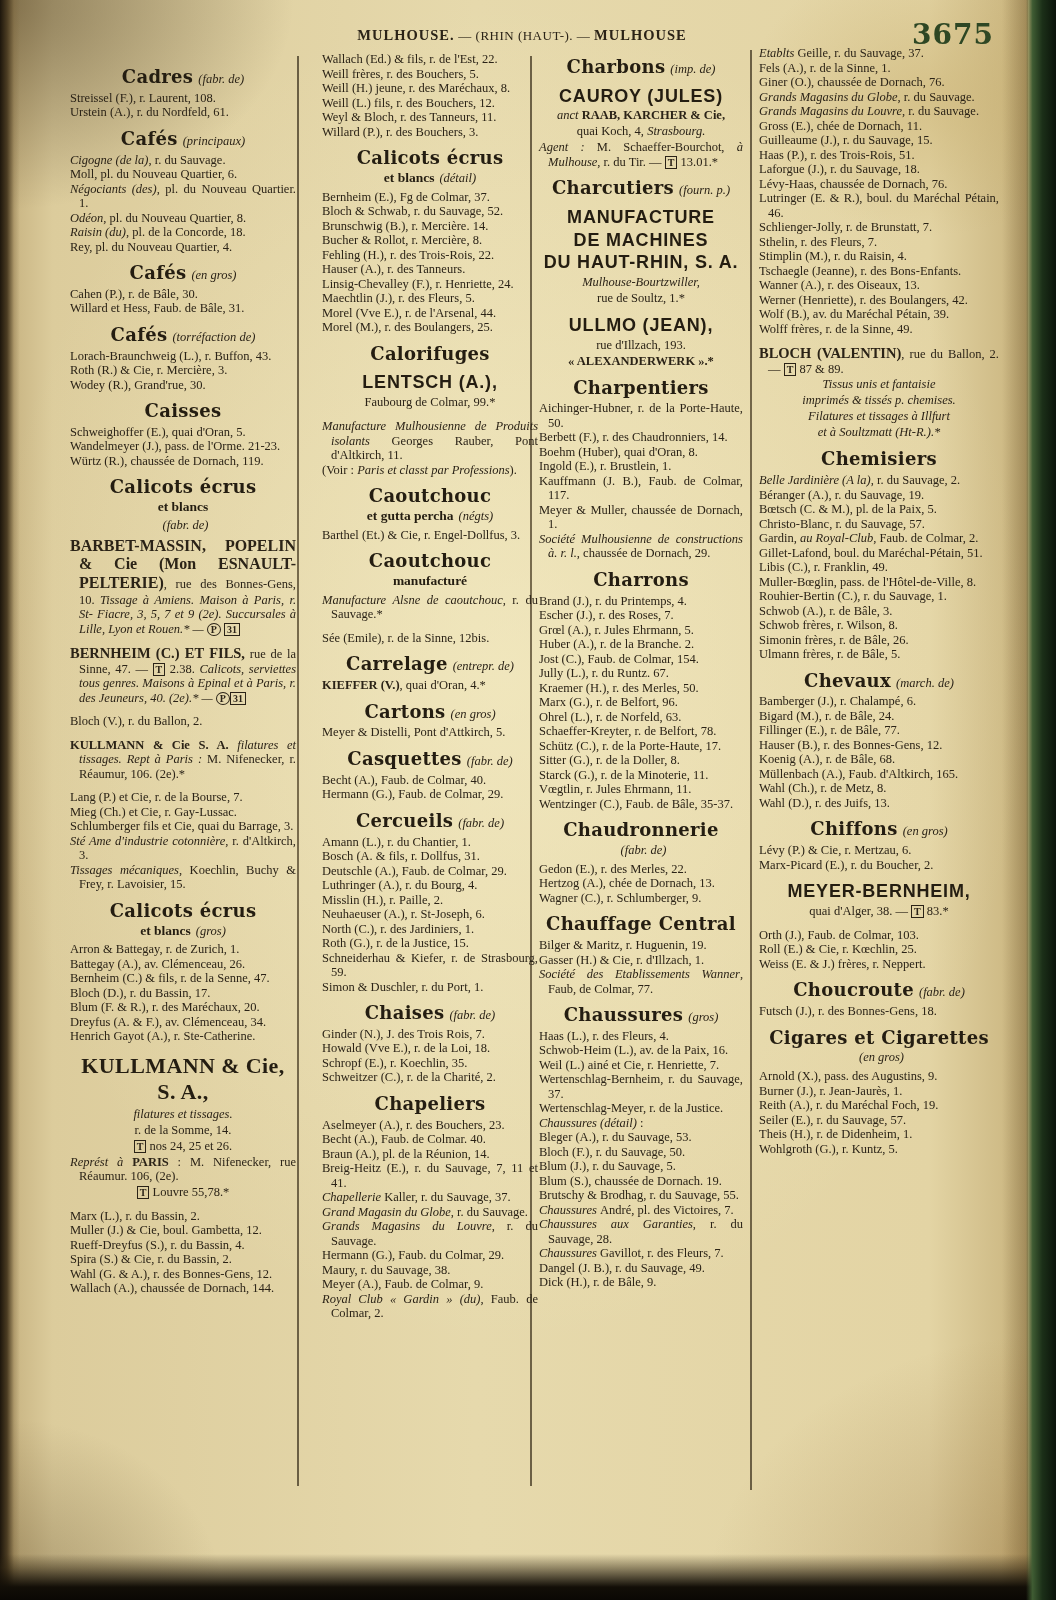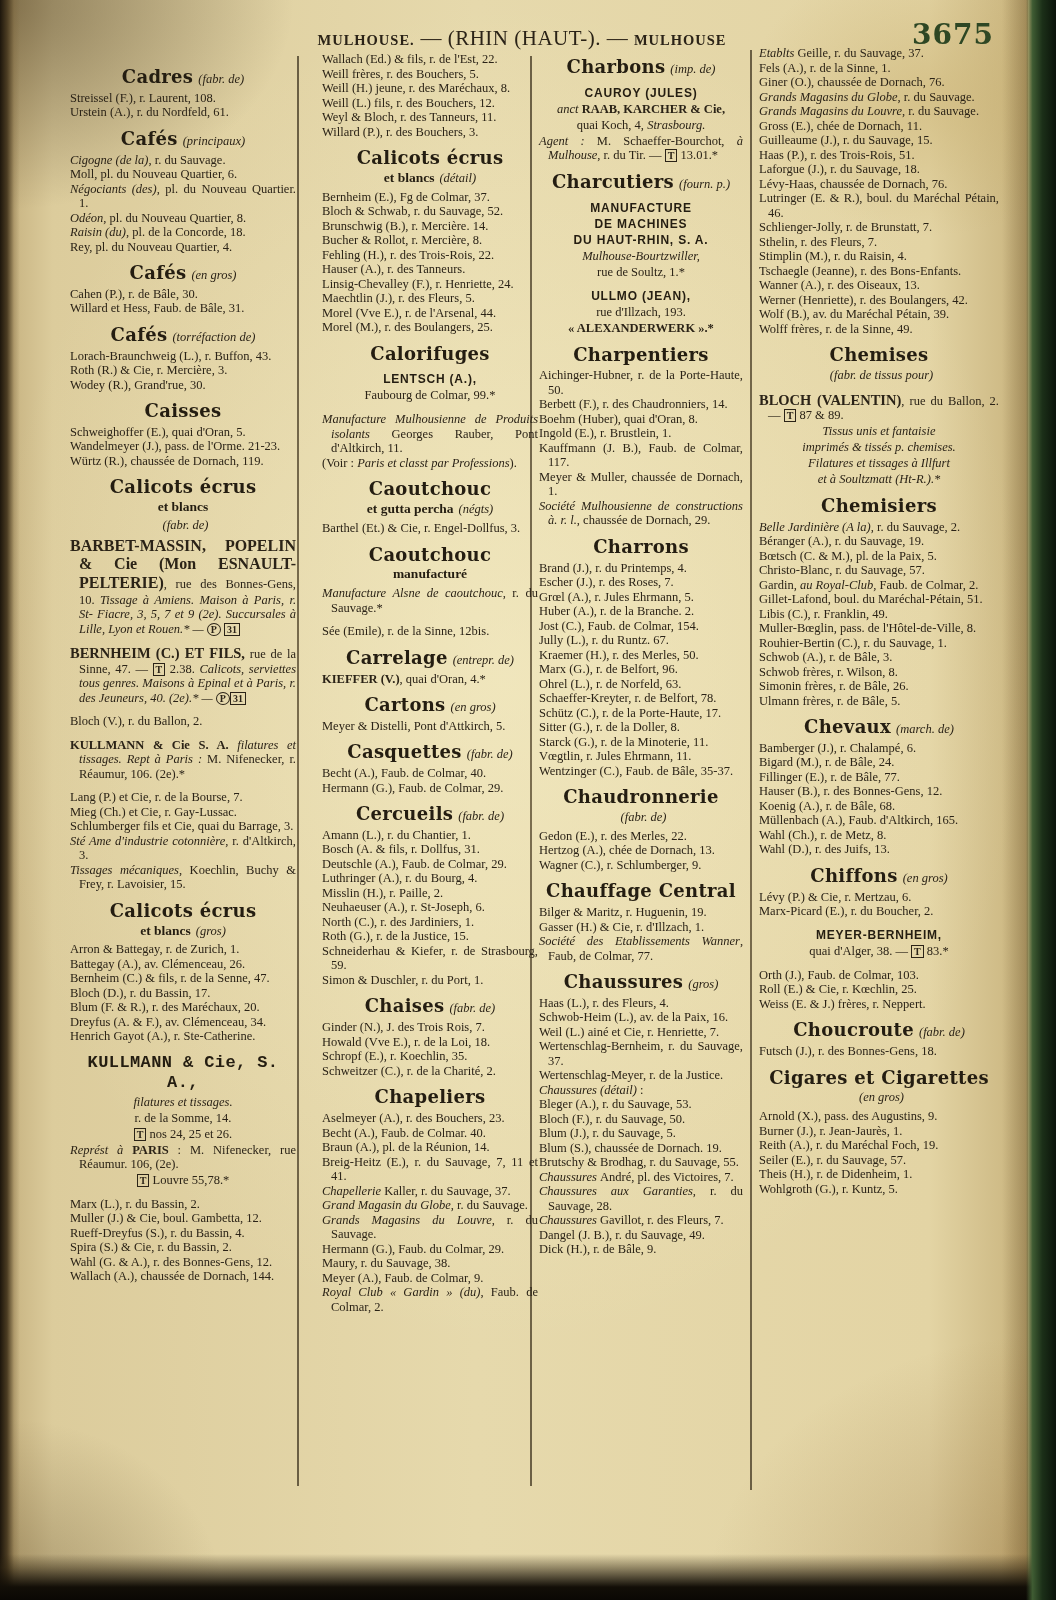--- a/index.html
+++ b/index.html
@@ -16,38 +16,38 @@
   .left-edge{position:absolute;left:0;top:0;width:20px;height:100%;z-index:4;
     background:linear-gradient(90deg,#1d160c 0,#4b3c22 35%,rgba(120,98,58,.35) 70%,rgba(120,98,58,0) 100%);}
   .right-cover{position:absolute;right:0;top:0;width:30px;height:100%;z-index:6;
     background:linear-gradient(90deg,rgba(62,88,44,0) 0,#3f5c33 22%,#1b2f18 55%,#0b130a 100%);}
   .right-paper-shade{position:absolute;right:28px;top:0;width:26px;height:100%;z-index:4;
     background:linear-gradient(90deg,rgba(150,122,70,0),rgba(110,86,44,.45));}
   .bottom-bar{position:absolute;left:0;right:0;bottom:0;height:46px;z-index:5;
     background:linear-gradient(180deg,rgba(24,18,8,0) 0,rgba(44,34,16,.45) 30%,#120e07 72%,#0a0804 100%);}
   .running-head{position:absolute;top:26px;left:296px;width:452px;text-align:center;z-index:3;white-space:nowrap;}
   .rh-b{font-weight:bold;font-size:14.5px;letter-spacing:1px;}
-  .rh-n{font-size:21px;letter-spacing:.5px;}
+  .rh-n{font-size:13px;letter-spacing:.5px;}
   .page-number{position:absolute;top:18px;right:62px;font-size:28px;font-weight:bold;z-index:3;
     color:#2e4724;font-family:"DejaVu Serif",serif;letter-spacing:1px;}
   .rule{position:absolute;width:2px;z-index:1;background:linear-gradient(180deg,#423722,#55472c 50%,#423722);opacity:.75;}
   .col{position:absolute;z-index:2;}
   .entry{font-size:12.5px;line-height:1.16;margin:0;padding-left:9px;text-indent:-9px;text-align:justify;}
   .centered{font-size:12.5px;line-height:1.2;margin:1px 0;text-align:center;text-indent:0;}
   .mt8{margin-top:9px;} .mb4{margin-bottom:4px;}
   .heading{text-align:center;margin:9px 0 4px;line-height:1.1;}
   .h-title{font-weight:bold;font-size:18px;font-family:"DejaVu Serif",serif;letter-spacing:.3px;color:#241d11;}
   .h-title2{font-weight:bold;font-size:13.5px;color:#241d11;}
   .h-qual{font-style:italic;font-size:12.5px;font-weight:normal;margin-left:5px;}
   .s-i{font-style:italic;}
   .s-b{font-weight:bold;}
   .s-B{font-weight:bold;font-size:16px;}
   .s-L{font-weight:bold;font-size:14.5px;}
-  .s-XL{font-family:"Liberation Sans",sans-serif;font-weight:bold;font-size:12px;letter-spacing:.8px;color:#241d11;}
-  .s-XR{font-family:Liberation Mono, monospace;font-weight:bold;font-size:17px;letter-spacing:.4px;color:#241d11;}
+  .s-XL{font-family:"Liberation Sans",sans-serif;font-weight:bold;font-size:18px;letter-spacing:.8px;color:#241d11;}
+  .s-XR{font-family:Liberation Serif, serif;font-weight:bold;font-size:22px;letter-spacing:.4px;color:#241d11;}
   .s-S{font-weight:bold;font-size:11.5px;letter-spacing:2px;}
   .s-tb{display:inline-block;border:1px solid #2b2317;font-size:10px;line-height:11px;padding:0 2px;font-weight:bold;text-indent:0;}
   .s-pc{display:inline-block;border:1px solid #2b2317;border-radius:50%;font-size:10px;line-height:11px;padding:0 3px;font-weight:bold;text-indent:0;}
 </style>
 </head>
 <body>
 
 <div class="page">
   <div class="running-head">
     <span class="rh-b">MULHOUSE.</span><span class="rh-n"> — (RHIN (HAUT-). — </span><span class="rh-b">MULHOUSE</span>
@@ -308,24 +308,20 @@
       <p class="entry"><span>Lévy-Haas, chaussée de Dornach, 76.</span></p>
       <p class="entry"><span>Lutringer (E. &amp; R.), boul. du Maréchal Pétain, 46.</span></p>
       <p class="entry"><span>Schlienger-Jolly, r. de Brunstatt, 7.</span></p>
       <p class="entry"><span>Sthelin, r. des Fleurs, 7.</span></p>
       <p class="entry"><span>Stimplin (M.), r. du Raisin, 4.</span></p>
       <p class="entry"><span>Tschaegle (Jeanne), r. des Bons-Enfants.</span></p>
       <p class="entry"><span>Wanner (A.), r. des Oiseaux, 13.</span></p>
       <p class="entry"><span>Werner (Henriette), r. des Boulangers, 42.</span></p>
       <p class="entry"><span>Wolf (B.), av. du Maréchal Pétain, 39.</span></p>
       <p class="entry"><span>Wolff frères, r. de la Sinne, 49.</span></p>
-      <div class="heading">
-        <div><span class="h-title">Chemises</span></div>
-        <div><span class="h-qual">(fabr. de tissus pour)</span></div>
-      </div>
       <p class="entry mt8"><span class="s-L">BLOCH (VALENTIN)</span><span>, rue du Ballon, 2. — </span><span class="s-tb">T</span><span> 87 &amp; 89.</span></p>
       <p class="centered"><span class="s-i">Tissus unis et fantaisie</span></p>
       <p class="centered"><span class="s-i">imprimés &amp; tissés p. chemises.</span></p>
       <p class="centered"><span class="s-i">Filatures et tissages à Illfurt</span></p>
       <p class="centered mb4"><span class="s-i">et à Soultzmatt (Ht-R.).*</span></p>
       <div class="heading">
         <div><span class="h-title">Chemisiers</span></div>
       </div>
       <p class="entry"><span class="s-i">Belle Jardinière (A la)</span><span>, r. du Sauvage, 2.</span></p>
       <p class="entry"><span>Béranger (A.), r. du Sauvage, 19.</span></p>

